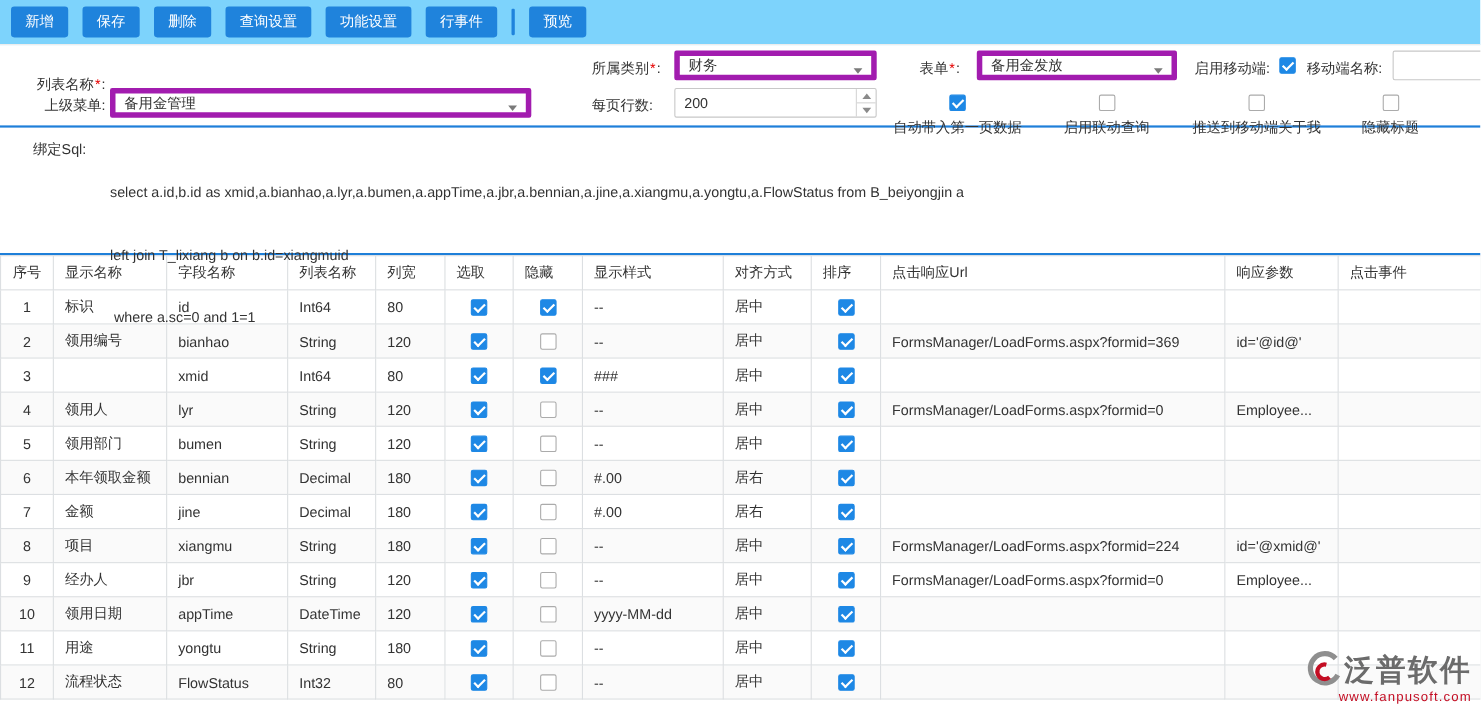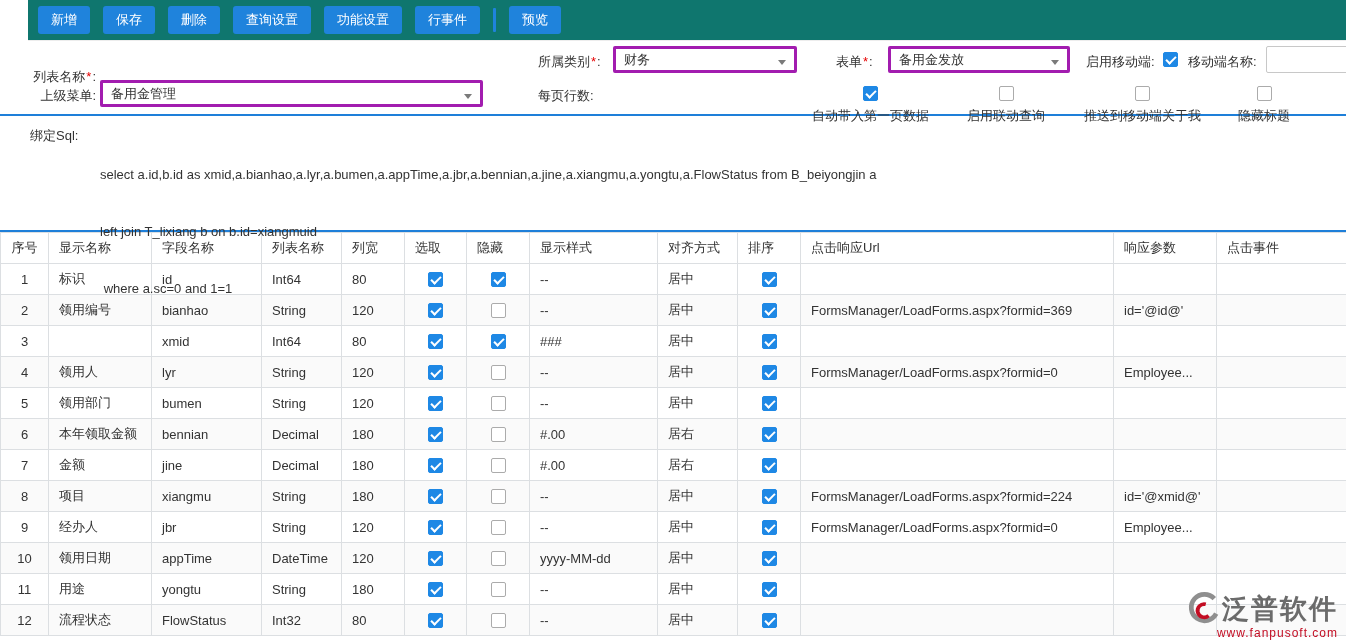--- a/index.html
+++ b/index.html
@@ -1,30 +1,30 @@
 <!DOCTYPE html>
 <html><head>
 <meta charset="utf-8">
 <style>
   * { margin:0; padding:0; box-sizing:border-box; }
   html,body { background:#fff; }
   body { font-family:"Liberation Sans","DejaVu Sans",sans-serif; font-size:13px; color:#333; }
   .page { position:relative; width:1346px; height:642px; background:#fff; overflow:hidden; }
 
   
-  .toolbar { height:41px; display:flex; align-items:center; padding:0 10px; gap:13px; border-bottom:1px solid #ededed; background:#0f766e;margin-left:28px; }
+  .toolbar { height:41px; display:flex; align-items:center; padding:0 10px; gap:13px; border-bottom:1px solid #ededed; background:#7dd3fc; }
   .btn { background:#1f83dc; color:#fff; border:none; border-radius:3px; padding:6px 13px; font-size:13px; font-family:inherit; cursor:pointer; line-height:1.2; white-space:nowrap; }
   .tb-sep { width:3px; height:24px; background:#1f83dc; border-radius:1px; }
 
   
   .form-area { position:relative; height:73px; }
   .lbl { position:absolute; color:#333; line-height:16px; white-space:nowrap; }
   .req { color:#e60000; padding:0 1px; }
   .input { position:absolute; height:27px; border:1px solid #c8c8c8; border-radius:2px; padding:0 8px; font-size:13px; color:#333; font-family:inherit; background:#fff; }
-  .select { position:absolute; height:27px; border:3px solid #a21caf; border-radius:2px; background:#fff; display:flex; align-items:center; padding:0 24px 0 8px; cursor:pointer; }
+  .select { position:absolute; height:27px; border:5px solid #a21caf; border-radius:2px; background:#fff; display:flex; align-items:center; padding:0 24px 0 8px; cursor:pointer; }
   .select .caret { position:absolute; right:8px; top:11px; width:0; height:0; border-left:4px solid transparent; border-right:4px solid transparent; border-top:5px solid #7a7a7a; }
   .spinner-field { position:absolute; height:27px; border:1px solid #c8c8c8; border-radius:2px; background:#fff; display:flex; }
   .spinner-field .val { flex:1; display:flex; align-items:center; padding:0 8px; }
   .spinner-btns { width:18px; border-left:1px solid #d5d5d5; display:flex; flex-direction:column; }
   .spinner-btns > div { flex:1; display:flex; align-items:center; justify-content:center; cursor:pointer; }
   .spinner-btns .up { border-bottom:1px solid #d5d5d5; }
   .tri-up { width:0; height:0; border-left:4px solid transparent; border-right:4px solid transparent; border-bottom:5px solid #8a8a8a; }
   .tri-down { width:0; height:0; border-left:4px solid transparent; border-right:4px solid transparent; border-top:5px solid #8a8a8a; }
 
   
@@ -94,20 +94,31 @@
     <span class="lbl" style="left:1188px; top:13px;"><span>移动端名称</span><span>:</span></span>
     <input class="input" style="left: 1266px; top: 5px; width: 85px;" value="">
 
     <span class="lbl" style="left:14px; top:47px; width:82px; text-align:right;"><span>上级菜单</span><span>:</span></span>
     <div class="select" style="left:100px; top:39px; width:383px;">
       <span>备用金管理</span>
       <i class="caret"></i>
     </div>
 
     <span class="lbl" style="left:538px; top:47px;"><span>每页行数</span><span>:</span></span>
+    <div class="spinner-field" style="left:613px; top:39px; width:184px;">
+      <span class="val">200</span>
+      <span class="spinner-btns">
+        <div class="up">
+            <i class="tri-up"></i>
+          </div>
+        <div>
+            <i class="tri-down"></i>
+          </div>
+      </span>
+    </div>
 
     <span class="opt" style="left:812px; top:45px;">
       <span class="cb checked"></span>
       <span>自动带入第一页数据</span>
     </span>
     <span class="opt" style="left:967px; top:45px;">
       <span class="cb"></span>
       <span>启用联动查询</span>
     </span>
     <span class="opt" style="left:1084px; top:45px;">

